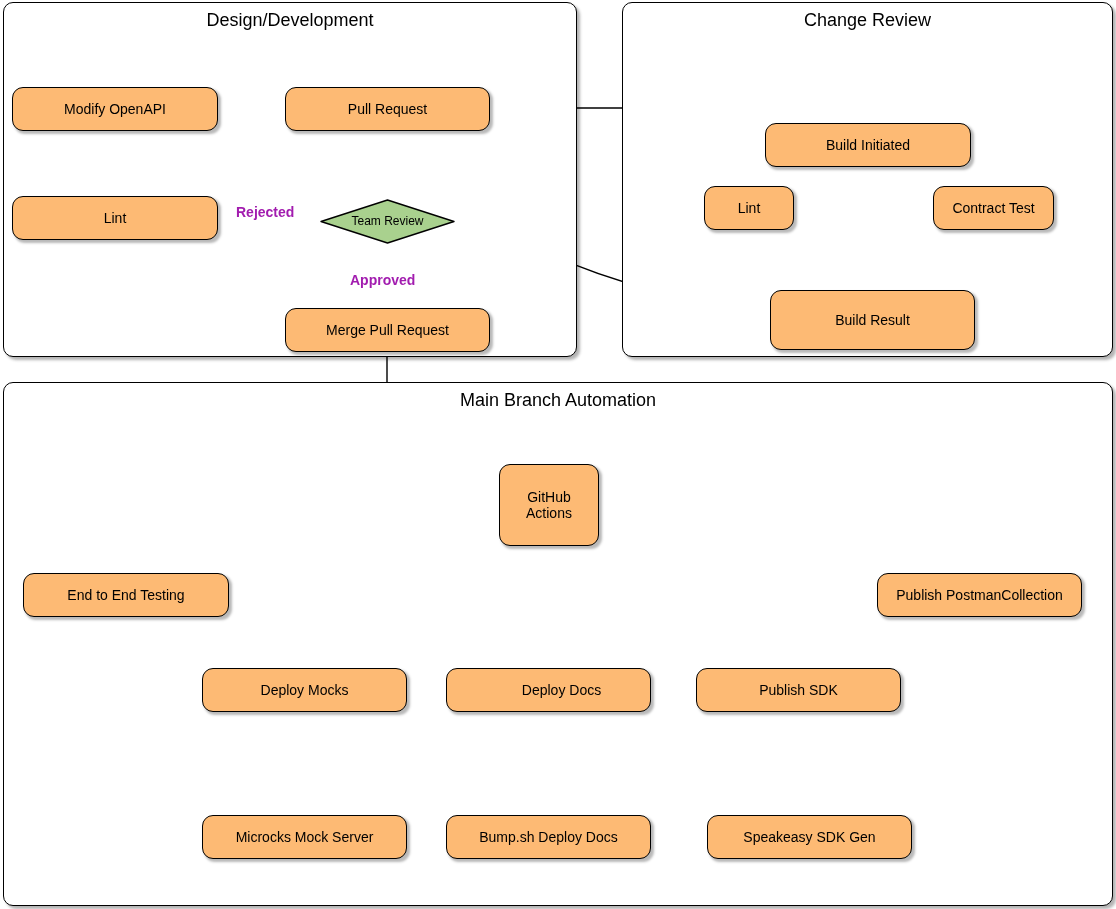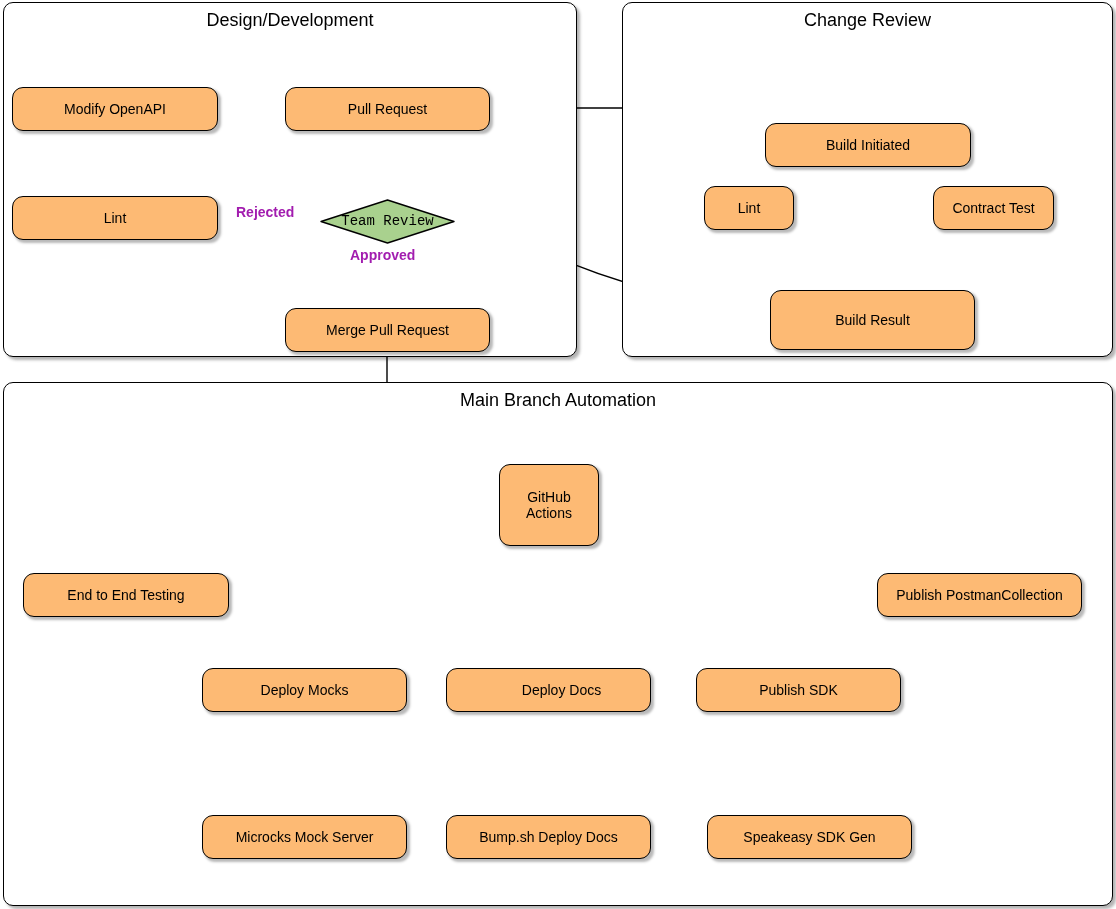--- a/index.html
+++ b/index.html
@@ -68,22 +68,21 @@
   .hex-shape {
     position: absolute;
     left: 0;
     top: 0;
     width: 100%;
     height: 100%;
   }
   .hex-label {
     position: relative;
     z-index: 2;
-    font-size: 14px;
-    font-family: Liberation Mono, monospace;
+    font-size: 12px;
   }
   .edge-label {
     position: absolute;
     font-size: 14px;
     color: #a21caf;
     white-space: nowrap;
     background: transparent;
     font-weight: bold;
   }
 </style>
@@ -167,21 +166,21 @@
     </svg>
     <span class="hex-label">Team Review</span>
   </div>
 
   <div class="node" style="left:285px; top:308px; width:205px; height:44px;">
     <span>Merge Pull Request</span>
   </div>
 
   <div class="edge-label" style="left:236px; top:204px;">Rejected</div>
 
-  <div class="edge-label" style="left:350px; top:247px;">Approved</div>
+  <div class="edge-label" style="left:350px; top:272px;">Approved</div>
 
   <div class="node" style="left:765px; top:80px; width:206px; height:44px;margin-top:43px;">
     <span>Build Initiated</span>
   </div>
 
   <div class="node" style="left:704px; top:186px; width:90px; height:44px;">
     <span>Lint</span>
   </div>
 
   <div class="node" style="left:933px; top:186px; width:121px; height:44px;">

